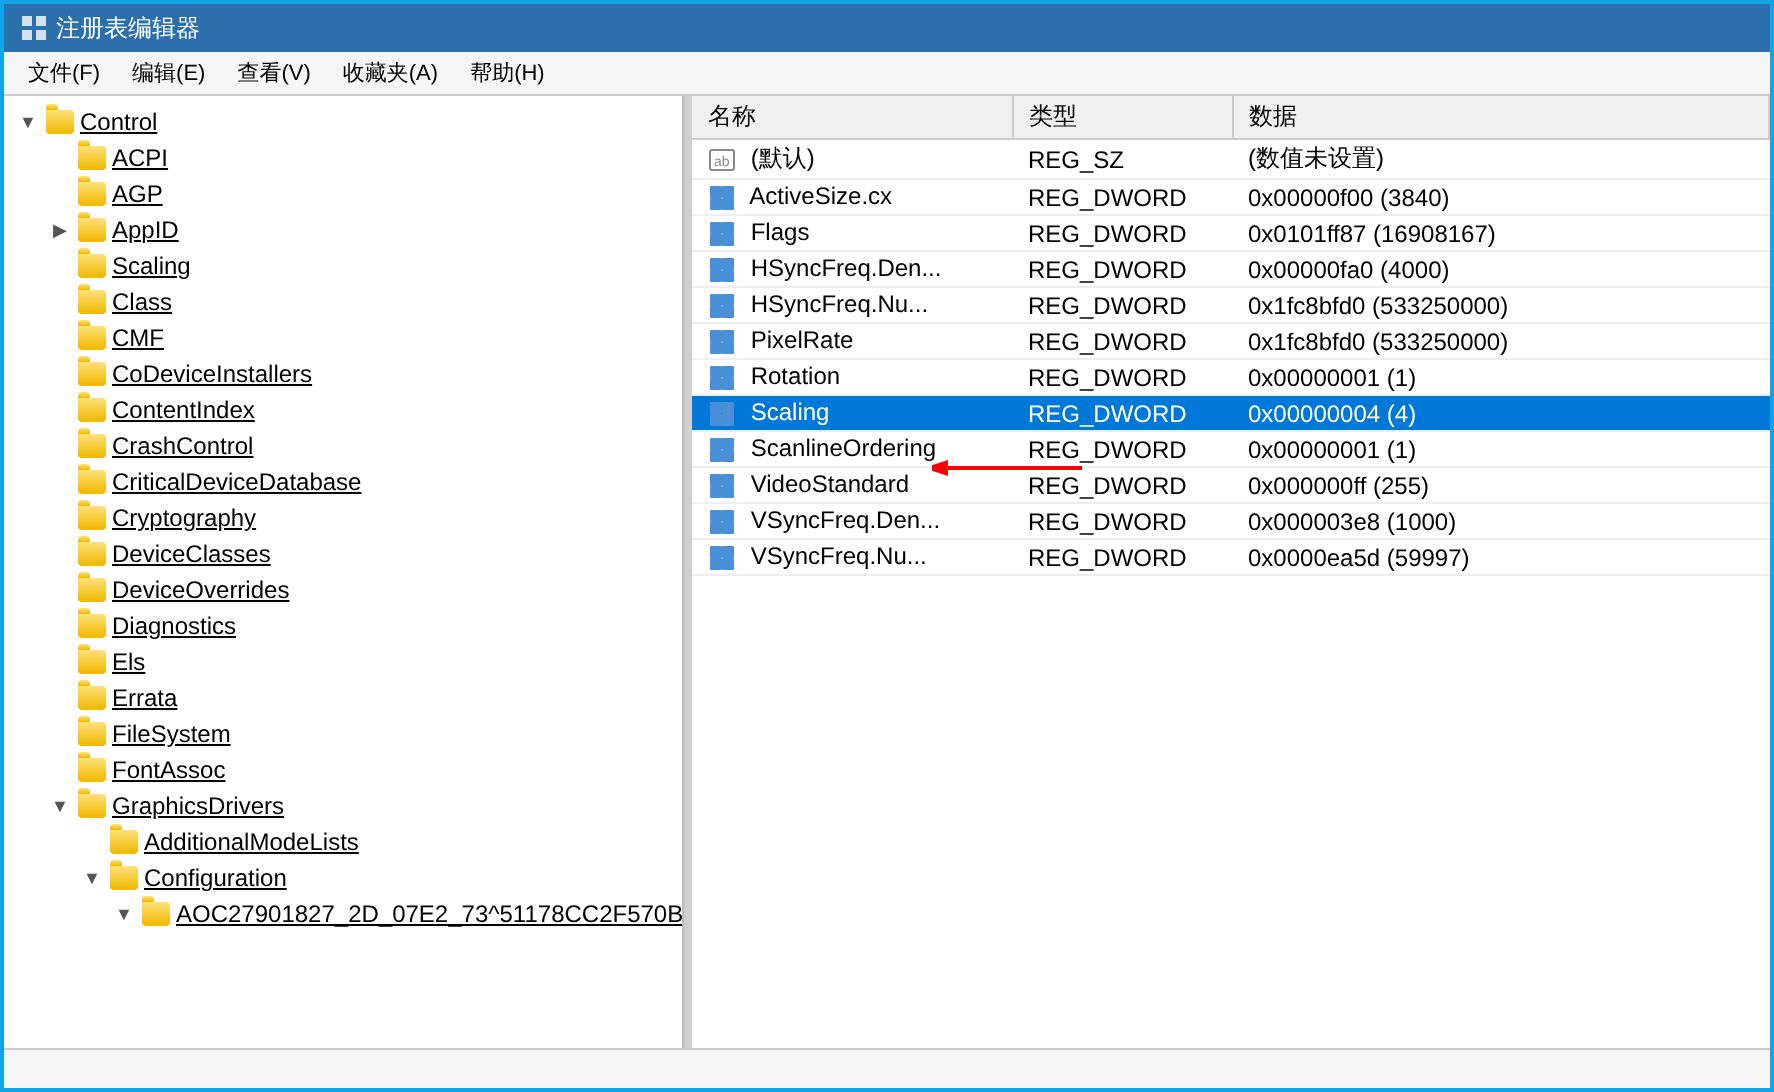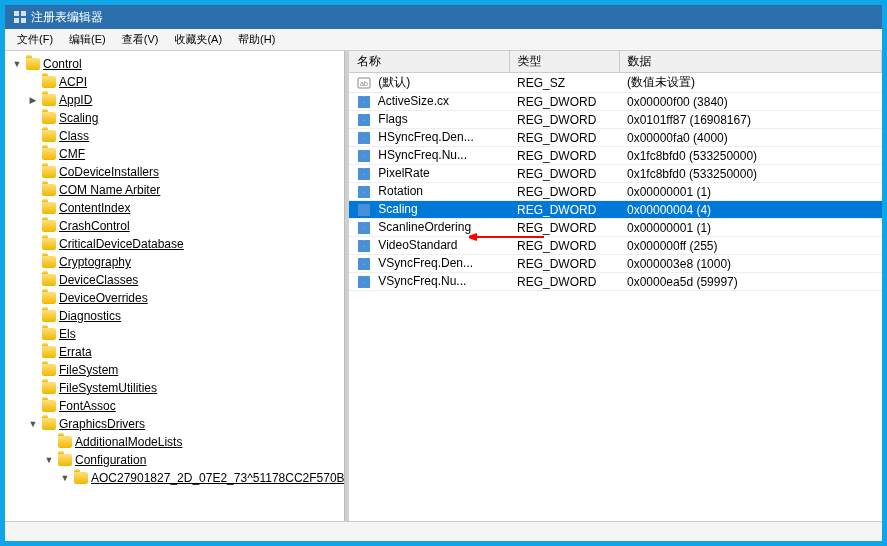--- a/index.html
+++ b/index.html
@@ -9,21 +9,21 @@
       background: #f0f0f0;
       width: 887px;
       height: 546px;
       overflow: hidden;
     }
     .window {
       width: 887px;
       height: 546px;
       display: flex;
       flex-direction: column;
-      border: 5px solid #0ea5e9;
+      border: 2px solid #0ea5e9;
       background: #fff;
     }
     .title-bar {
       background: #2c6fad;
       color: #fff;
       height: 24px;
       display: flex;
       align-items: center;
       padding: 0 8px;
       font-size: 12px;
@@ -238,20 +238,28 @@
 
       <div class="tree-item">
         <span class="tree-indent" style="width:20px"></span>
         <span class="tree-expander" style="width:16px"></span>
         <span class="tree-icon">
             <div class="folder-icon"></div>
           </span>
         <span class="tree-label">ACPI</span>
       </div>
 
+      <div class="tree-item">
+        <span class="tree-indent" style="width:20px"></span>
+        <span class="tree-expander" style="width:16px"></span>
+        <span class="tree-icon">
+            <div class="folder-icon"></div>
+          </span>
+        <span class="tree-label">AGP</span>
+      </div>
 
       <div class="tree-item">
         <span class="tree-indent" style="width:20px"></span>
         <span class="tree-expander" style="color:#555;font-size:9px">▶</span>
         <span class="tree-icon">
             <div class="folder-icon"></div>
           </span>
         <span class="tree-label">AppID</span>
       </div>
 
@@ -285,28 +293,20 @@
 
       <div class="tree-item">
         <span class="tree-indent" style="width:20px"></span>
         <span class="tree-expander" style="width:16px"></span>
         <span class="tree-icon">
             <div class="folder-icon"></div>
           </span>
         <span class="tree-label">CoDeviceInstallers</span>
       </div>
 
-      <div class="tree-item">
-        <span class="tree-indent" style="width:20px"></span>
-        <span class="tree-expander" style="width:16px"></span>
-        <span class="tree-icon">
-            <div class="folder-icon"></div>
-          </span>
-        <span class="tree-label">COM Name Arbiter</span>
-      </div>
 
 
       <div class="tree-item">
         <span class="tree-indent" style="width:20px"></span>
         <span class="tree-expander" style="width:16px"></span>
         <span class="tree-icon">
             <div class="folder-icon"></div>
           </span>
         <span class="tree-label">ContentIndex</span>
       </div>
@@ -385,28 +385,20 @@
 
       <div class="tree-item">
         <span class="tree-indent" style="width:20px"></span>
         <span class="tree-expander" style="width:16px"></span>
         <span class="tree-icon">
             <div class="folder-icon"></div>
           </span>
         <span class="tree-label">FileSystem</span>
       </div>
 
-      <div class="tree-item">
-        <span class="tree-indent" style="width:20px"></span>
-        <span class="tree-expander" style="width:16px"></span>
-        <span class="tree-icon">
-            <div class="folder-icon"></div>
-          </span>
-        <span class="tree-label">FileSystemUtilities</span>
-      </div>
 
       <div class="tree-item">
         <span class="tree-indent" style="width:20px"></span>
         <span class="tree-expander" style="width:16px"></span>
         <span class="tree-icon">
             <div class="folder-icon"></div>
           </span>
         <span class="tree-label">FontAssoc</span>
       </div>
 

